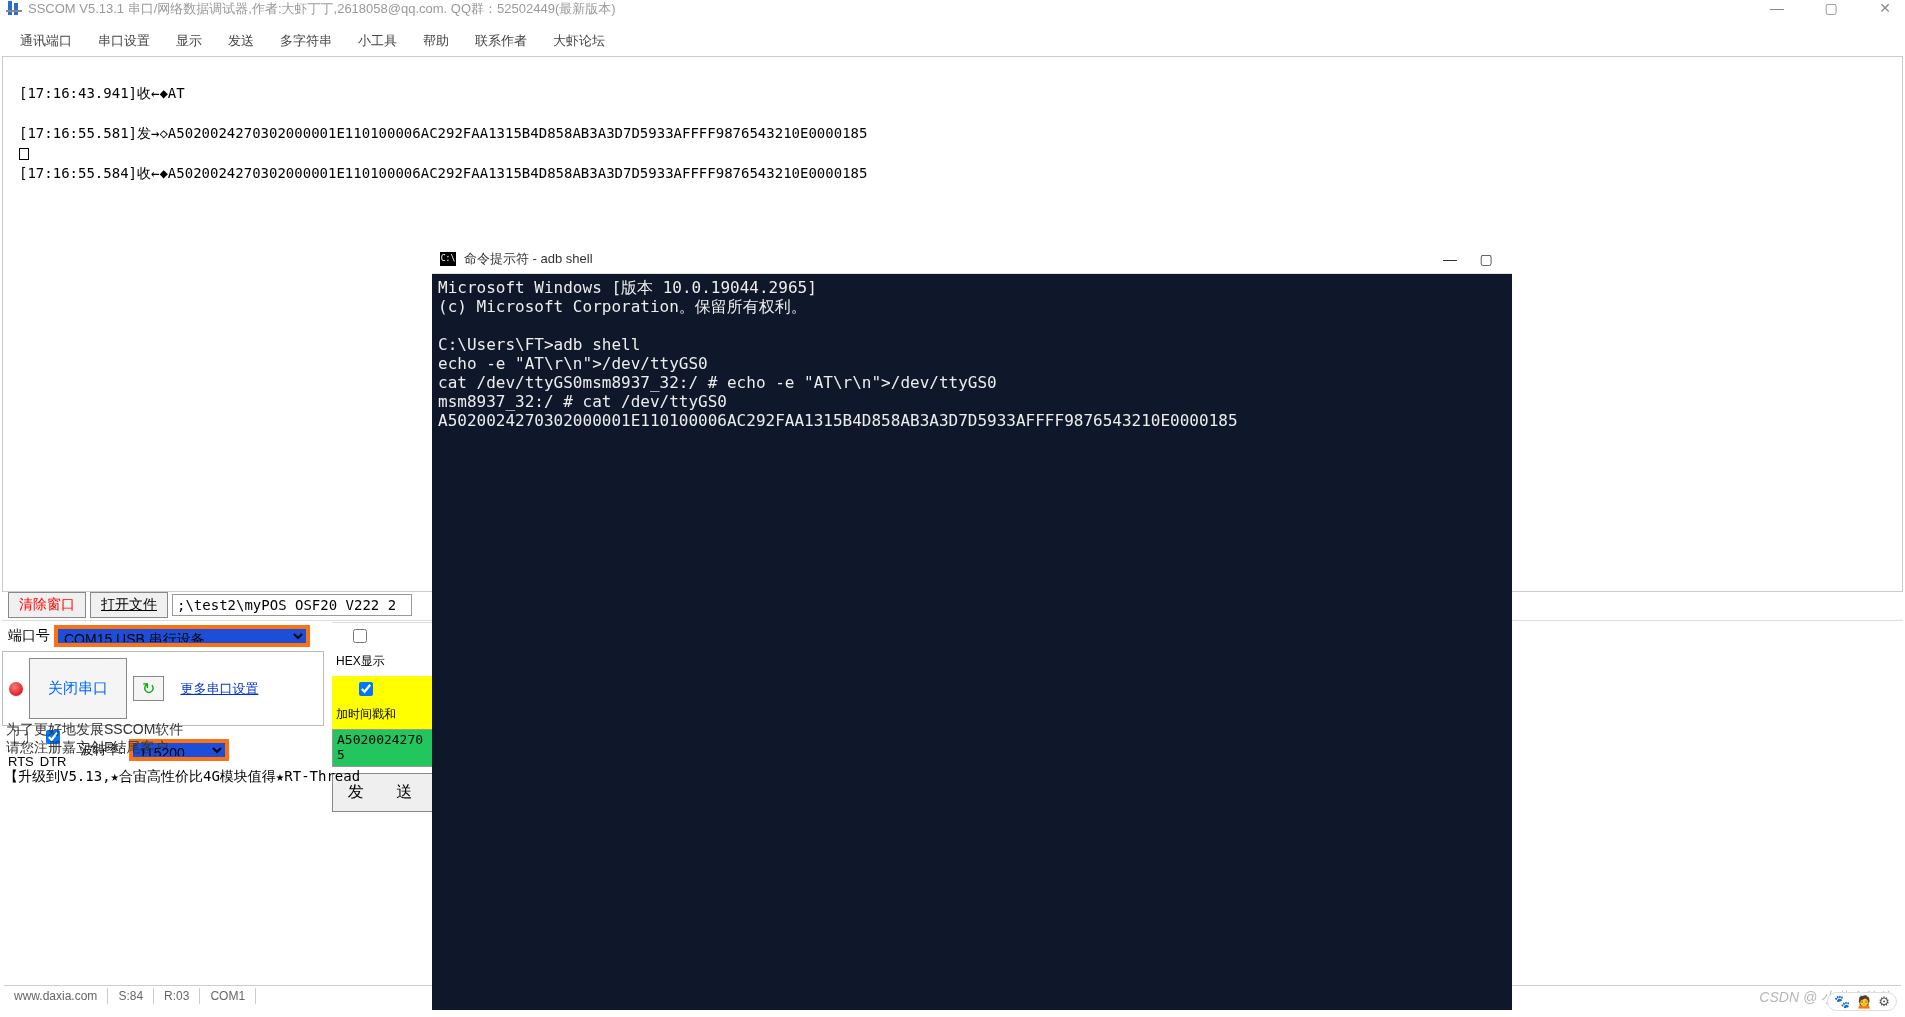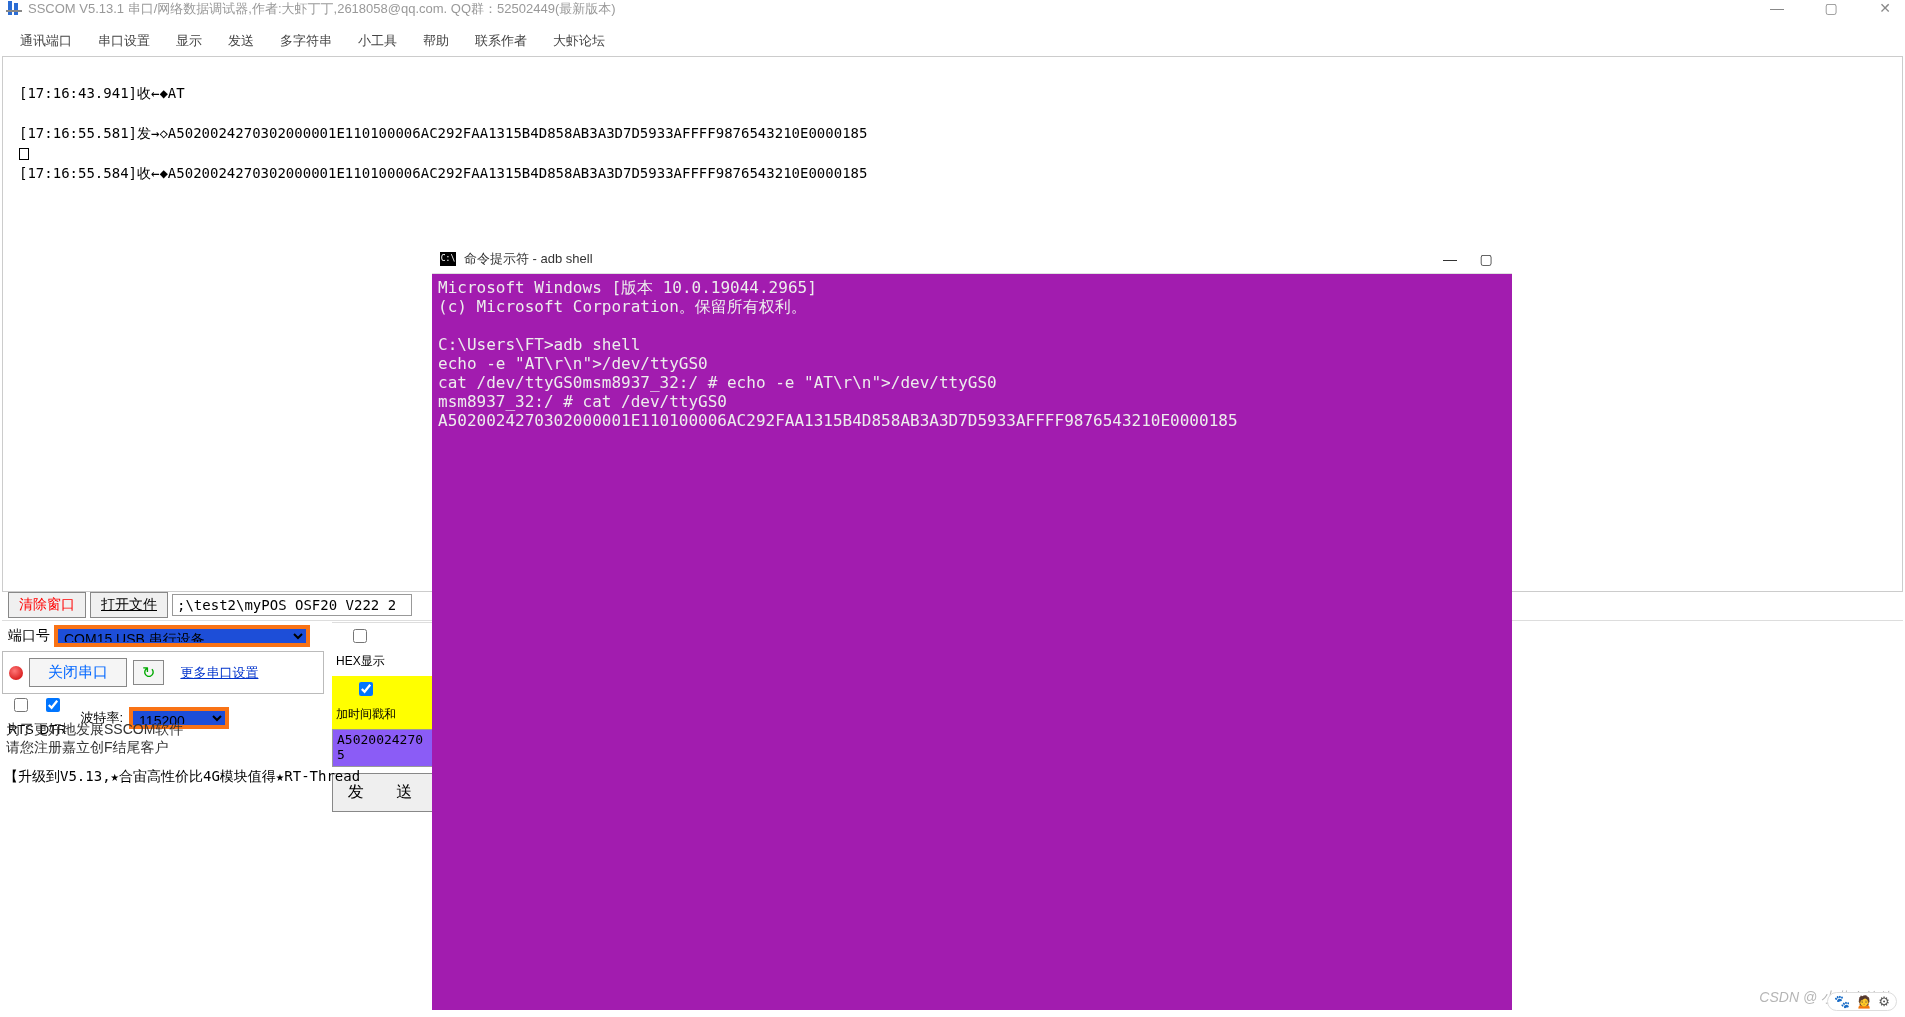--- a/index.html
+++ b/index.html
@@ -27,47 +27,47 @@
   .file-input { flex: 1; border: 1px solid #999; padding: 2px 4px; background: #fff; font-family: SimSun, monospace; font-size: 14px; height: 22px; }
   
   .port-group { display: flex; align-items: center; gap: 4px; padding: 4px 6px; border-top: 1px solid #ddd; }
   .port-group label { font-size: 14px; }
   select { border: 4px solid #f97316; background: #1d4ed8; font-size: 14px; padding: 1px 2px; font-family: Liberation Sans, sans-serif; height: 22px; }
   select.port-sel { width: 256px; }
   select.baud-sel { width: 100px; }
   
   .row2 { display: flex; align-items: center; gap: 6px; padding: 4px 6px; }
   .rec-dot { width: 14px; height: 14px; border-radius: 50%; background: radial-gradient(circle at 40% 35%, #ff7777, #cc0000); display: inline-block; }
-  .close-port-btn { color: #0066ff; font-size: 15px; padding: 4px 18px; border: 1px solid #888; background: #f5f5f5; cursor: pointer; }
+  .close-port-btn { color: #0066ff; font-size: 15px; padding: 20px 18px; border: 1px solid #888; background: #f5f5f5; cursor: pointer; }
   .reload-btn { color: #0a0; font-size: 16px; padding: 2px 8px; border: 1px solid #888; background: #f5f5f5; cursor: pointer; }
   .link-text { color: #0033cc; text-decoration: underline; cursor: pointer; margin-left: 10px; }
   
   .row3 { display: flex; align-items: center; gap: 6px; padding: 4px 6px; }
   .chk { display: inline-flex; align-items: center; gap: 10px; flex-direction: column; }
   .chk input { width: 14px; height: 14px; }
   
   .right-col { position: absolute; left: 332px; top: 622px; width: 110px; }
   .hex-row { display: flex; align-items: center; gap: 3px; padding: 6px 4px; border-top: 1px solid #ddd; }
   .ts-row { display: flex; align-items: center; gap: 3px; padding: 6px 4px; background: #ffff00; }
-  .data-box { border: 1px solid #999; padding: 2px 4px; height: 38px; font-family: SimSun, monospace; font-size: 13px; line-height: 15px; overflow: hidden; background: #8b5cf6; }
+  .data-box { border: 1px solid #999; padding: 2px 4px; height: 38px; font-family: SimSun, monospace; font-size: 13px; line-height: 15px; overflow: hidden; background: #22c55e; }
   .send-btn { width: 100%; padding: 8px 0; font-size: 16px; letter-spacing: 14px; text-align: center; border: 1px solid #888; background: #efefef; margin-top: 6px; cursor: pointer; }
   
   .promo-lines { position: absolute; top: 720px; left: 6px; font-size: 14px; line-height: 18px; color: #333; }
   .promo2 { position: absolute; top: 768px; left: 4px; font-size: 14px; font-family: SimSun, monospace; }
   
   .statusbar { position: absolute; bottom: 6px; left: 4px; right: 4px; display: flex; border-top: 1px solid #ccc; font-size: 12px; color: #666; padding-top: 2px; }
   .statusbar .cell { border-right: 1px solid #ccc; padding: 1px 10px; }
   
   
   .cmd-window { position: absolute; top: 244px; left: 432px; width: 1080px; height: 766px; background: #fff; z-index: 10; }
   .cmd-titlebar { height: 30px; background: #fff; display: flex; align-items: center; padding: 0 8px; border-bottom: 1px solid #e0e0e0; font-size: 13px; color: #333; }
   .cmd-titlebar .cmd-icon { width: 16px; height: 14px; background: #000; color: #fff; font-size: 8px; display: inline-flex; align-items: center; justify-content: center; margin-right: 8px; font-family: monospace; }
   .cmd-titlebar .spacer { flex: 1; }
   .cmd-titlebar .win-btn { width: 36px; text-align: center; font-size: 14px; color: #333; cursor: pointer; }
-  .cmd-body { background: #a21caf; color: #ededed; font-family: "NSimSun", SimSun, "Consolas", monospace; font-size: 16px; line-height: 19px; padding: 4px 6px; height: calc(100% - 30px); white-space: pre-wrap; word-break: break-all; overflow: hidden; }
+  .cmd-body { background: #0f172a; color: #ededed; font-family: "NSimSun", SimSun, "Consolas", monospace; font-size: 16px; line-height: 19px; padding: 4px 6px; height: calc(100% - 30px); white-space: pre-wrap; word-break: break-all; overflow: hidden; }
   
   .watermark { position: absolute; bottom: 10px; right: 14px; color: rgba(120,120,120,0.55); font-size: 14px; font-style: italic; z-index: 20; }
   .tray-icons { position: absolute; bottom: 6px; right: 8px; z-index: 21; display: flex; gap: 6px; align-items: center; background: #fff; border: 1px solid #ddd; border-radius: 10px; padding: 1px 6px; font-size: 13px; color: #555; }
 </style>
 </head>
 <body>
 
 <div class="sscom-window">
   <div class="titlebar">
     <span class="app-icon">
@@ -158,20 +158,26 @@
 5</div>
     <button class="send-btn">发 送</button>
   </div>
 
   <div class="promo-lines">
     <div>为了更好地发展SSCOM软件</div>
     <div>请您注册嘉立创F结尾客户</div>
   </div>
   <div class="promo2">【升级到V5.13,★合宙高性价比4G模块值得★RT-Thread</div>
 
+  <div class="statusbar">
+    <span class="cell">www.daxia.com</span>
+    <span class="cell">S:84</span>
+    <span class="cell">R:03</span>
+    <span class="cell">COM1</span>
+  </div>
 </div>
 
 <div class="cmd-window">
   <div class="cmd-titlebar">
     <span class="cmd-icon">C:\</span>
     <span>命令提示符 - adb  shell</span>
     <span class="spacer"></span>
     <span class="win-btn">―</span>
     <span class="win-btn">▢</span>
   </div>

